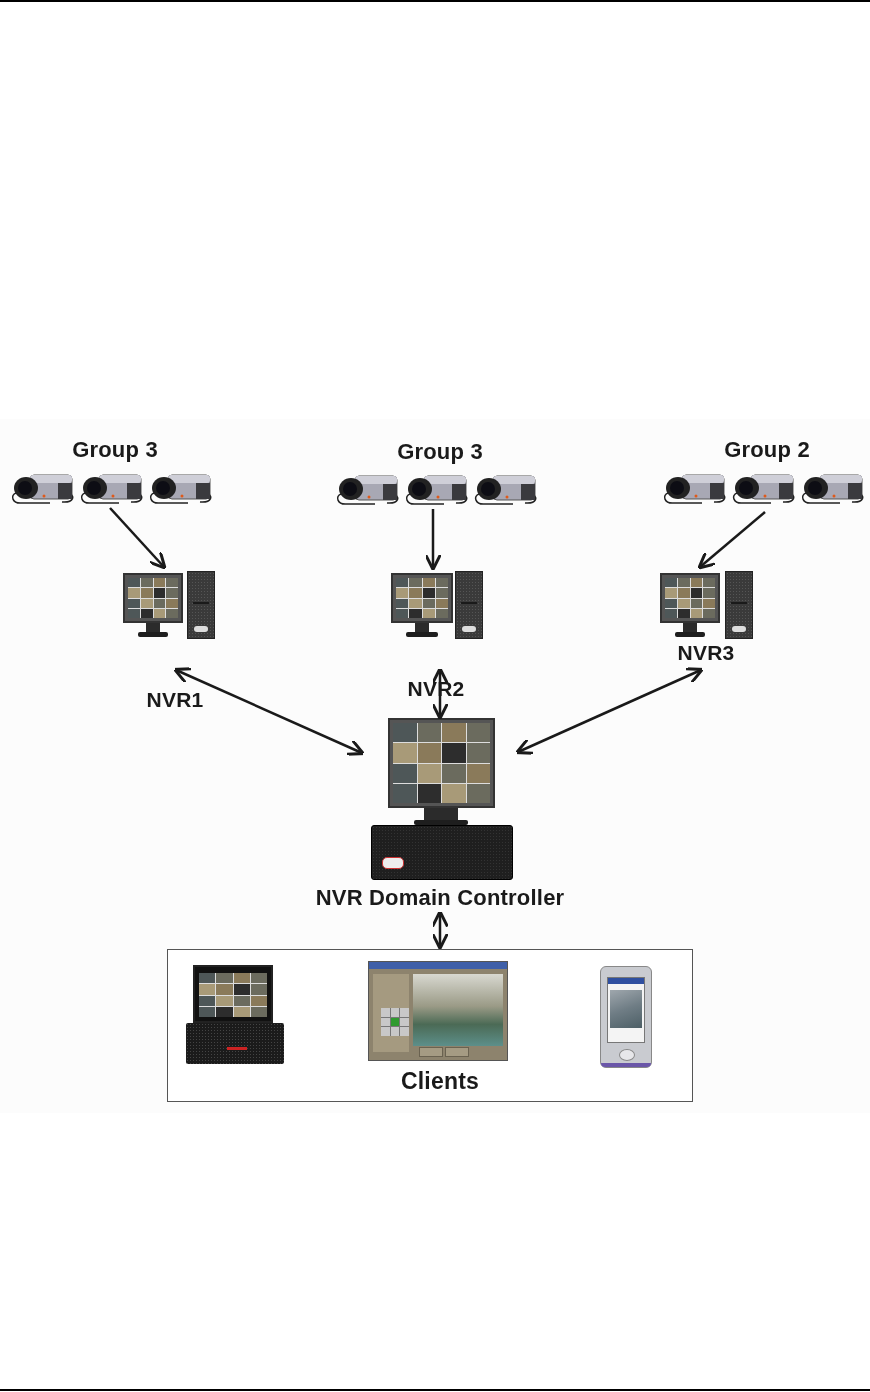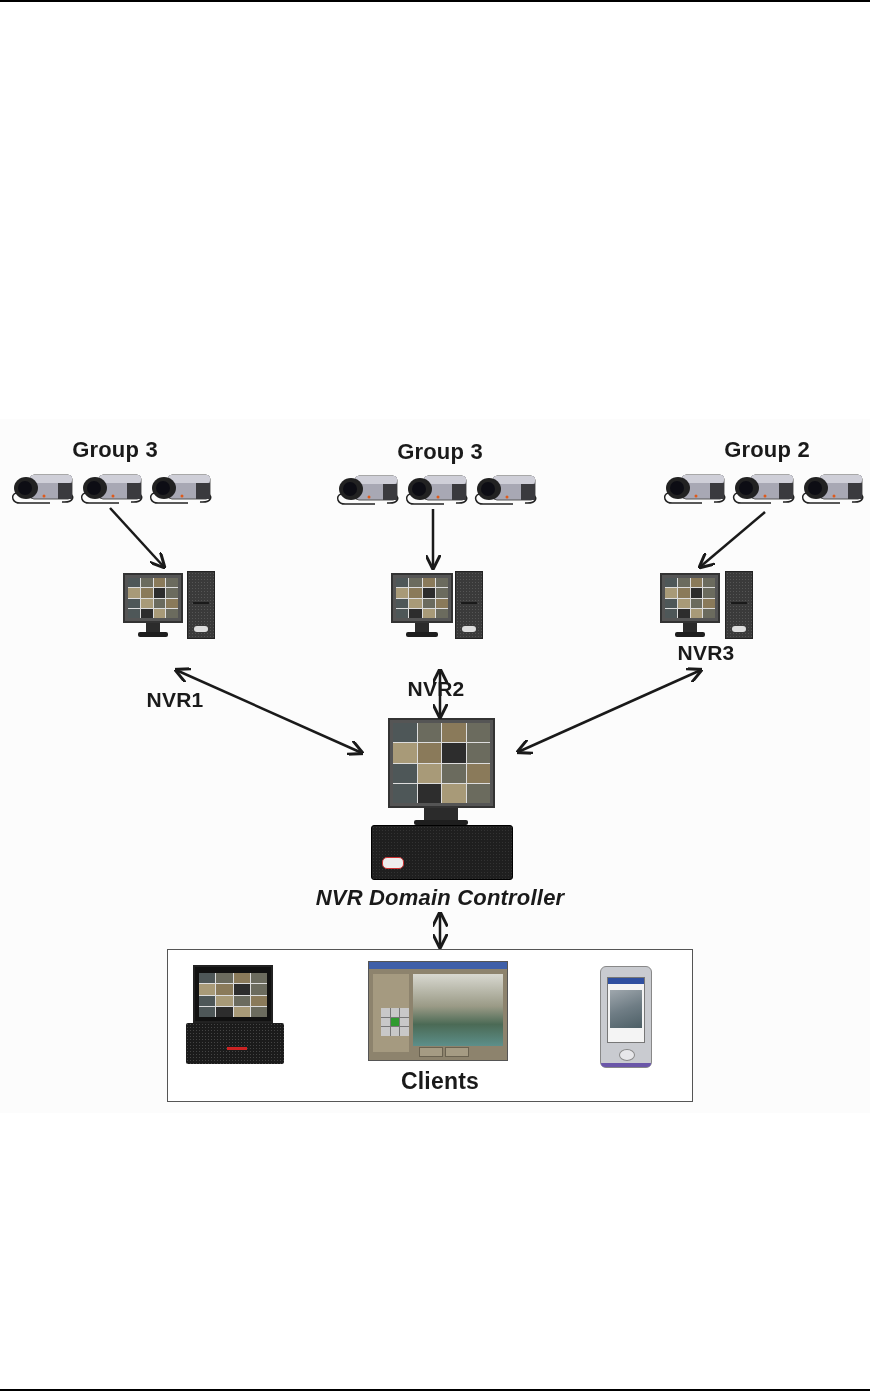--- a/index.html
+++ b/index.html
@@ -15,21 +15,21 @@
     position: absolute; left: 0; top: 419px; width: 870px; height: 694px;
     background: #fcfcfc;
   }
   .label {
     position: absolute; font-weight: bold; color: #1a1a1a;
     white-space: nowrap; transform: translateX(-50%);
     letter-spacing: 0.2px;
   }
   .group-label { font-size: 22px; }
   .nvr-label { font-size: 21px; }
-  .dc-label { font-size: 22px; font-style: italic; }
+  .dc-label { font-size: 22px; }
   .clients-label { font-size: 23px; }
 
   .camera { position: absolute; width: 66px; height: 36px; }
 
   .monitor {
     position: absolute; background: #555; border: 2px solid #333;
     box-sizing: border-box;
   }
   .screen {
     position: absolute; left: 3px; top: 3px; right: 3px; bottom: 3px;

